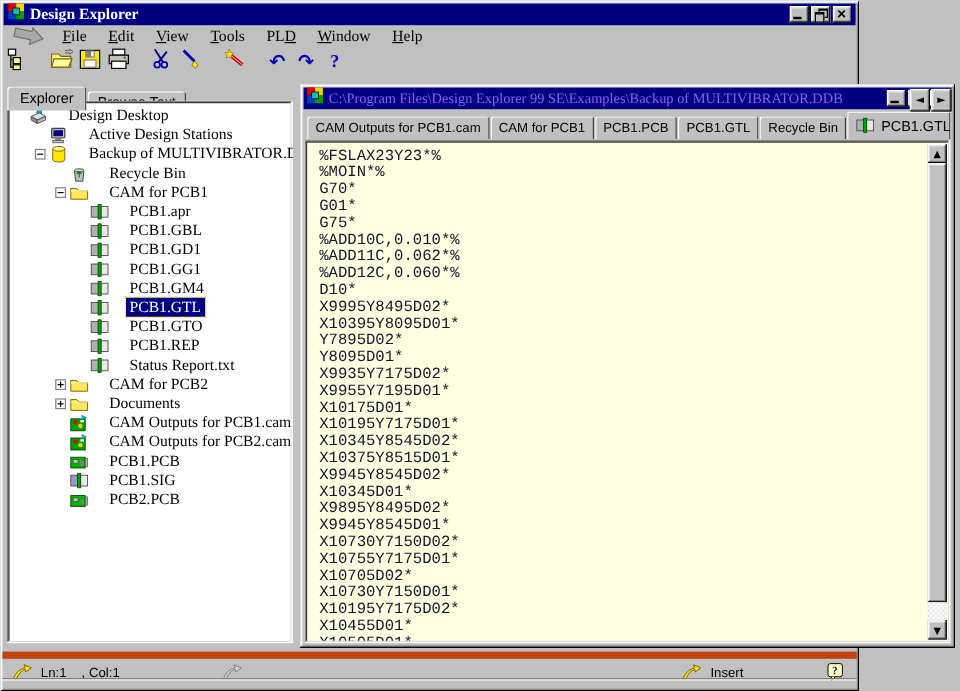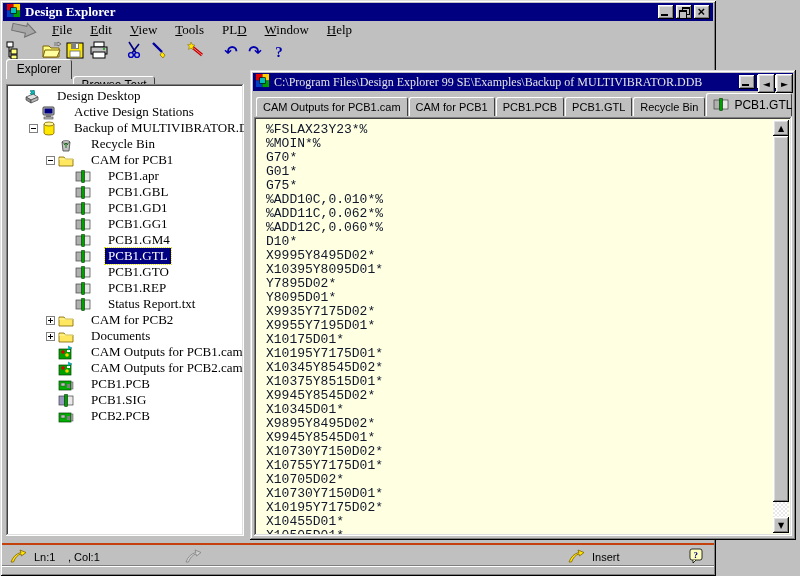--- a/index.html
+++ b/index.html
@@ -52,21 +52,21 @@
   .t-icon { width:18px; height:15px; flex:none; }
   .t-icon svg { width:16px; height:15px; }
   .t-label { font:13px "Liberation Serif",serif; padding:0 3px; margin-left:12px; }
   .tree-row.selected .t-label { background:#000080; color:#fff; outline:1px dotted #e8e800; }
 
   
   .docwin { position:absolute; left:250px; top:70px; width:546px; height:470px; background:#c0c0c0;
             box-shadow: inset -1px -1px 0 #000, inset 1px 1px 0 #dfdfdf, inset -2px -2px 0 #808080, inset 2px 2px 0 #fff; }
   .doc-titlebar { position:absolute; left:3px; top:3px; right:3px; height:18px; background:#000080;
                   display:flex; align-items:center; padding:0 2px; }
-  .doc-titlebar .title { color:#e5e5e5; font:12px "Liberation Serif",serif; margin-left:4px; flex:1;
+  .doc-titlebar .title { color:#8b5cf6; font:12px "Liberation Serif",serif; margin-left:4px; flex:1;
                          white-space:nowrap; overflow:hidden; }
   .doc-tabrow { position:absolute; left:3px; top:22px; right:3px; height:24px; display:flex; align-items:flex-end;
                 padding-left:3px; overflow:hidden; }
   .dtab { height:19px; background:#c0c0c0; font:11px "Liberation Sans",sans-serif;
           display:flex; align-items:center; padding:0 7px; margin-right:1px; white-space:nowrap; flex:none;
           border-top-left-radius:2px; border-top-right-radius:2px;
           box-shadow: inset 1px 1px 0 #fff, inset -1px 0 0 #404040; }
   .dtab.active { height:23px; font:12px "Liberation Sans",sans-serif; max-width:86px; overflow:hidden; }
   .dtab .t-icon { margin-right:3px; }
   .tab-scroll { position:absolute; right:3px; top:4px; display:flex; }
@@ -83,21 +83,21 @@
              background-image: linear-gradient(45deg,#fff 25%,transparent 25%,transparent 75%,#fff 75%),
                                linear-gradient(45deg,#fff 25%,transparent 25%,transparent 75%,#fff 75%);
              background-size:4px 4px; background-position:0 0,2px 2px; }
   .sbtn { position:absolute; left:0; width:16px; height:16px; background:#c0c0c0;
           display:flex; align-items:center; justify-content:center; font:8px "DejaVu Sans",sans-serif;
           box-shadow: inset -1px -1px 0 #000, inset 1px 1px 0 #fff, inset -2px -2px 0 #808080, inset 2px 2px 0 #dfdfdf; }
   .sthumb { position:absolute; left:0; top:16px; width:16px; height:366px; background:#c0c0c0;
             box-shadow: inset -1px -1px 0 #000, inset 1px 1px 0 #fff, inset -2px -2px 0 #808080, inset 2px 2px 0 #dfdfdf; }
 
   
-  .statusbar { position:absolute; left:2px; right:2px; top:543px; height:21px; border-top:2px solid #c2410c;
+  .statusbar { position:absolute; left:2px; right:2px; top:543px; height:21px; border-top:6px solid #c2410c;
                font:11px "Liberation Sans",sans-serif; }
   .statusbar .s-icon { position:absolute; width:18px; height:14px; top:4px; }
   .statusbar .s-text { position:absolute; top:6px; white-space:nowrap; }
   .bottomstrip { position:absolute; left:2px; right:2px; bottom:2px; height:9px; border-top:1px solid #808080;
                  box-shadow: inset 0 1px 0 #fff; }
   .helpbox { position:absolute; right:10px; top:3px; width:15px; height:16px; }
 </style>
 </head>
 <body>
 
@@ -194,21 +194,21 @@
         <span><span class="tb-text">↶</span></span>
       </span>
       <span class="tbtn">
         <span><span class="tb-text">↷</span></span>
       </span>
       <span class="tbtn">
         <span><span class="tb-text" style="font:bold 15px 'Liberation Serif',serif;">?</span></span>
       </span>
     </div>
 
-  <div class="xtab" id="xtab-0" style="left:6px; top:59px; width:66px; z-index:2;">Explorer</div>
+  <div class="xtab" id="xtab-0" style="left:6px; top:72px; width:66px; z-index:2;">Explorer</div>
   <div class="xtab" id="xtab-1" style="left:73px; top:76px; width:82px; height:18px;text-decoration:underline;">Browse Text</div>
 
   <div class="treebox" id="treebox">
       <div class="tree-row">
         <span class="t-spacer" style="width: 2px;"></span>
         <span class="t-slot"></span>
         <span class="t-icon"><svg viewBox="0 0 16 15">
             <path d="M2 8 L9 5 L14 8 L7 11 Z" fill="#dfdfdf" stroke="#404040" stroke-width="0.7"></path>
             <path d="M2 8 L2 11 L7 14 L7 11 Z" fill="#909090" stroke="#404040" stroke-width="0.7"></path>
             <path d="M7 11 L7 14 L14 11 L14 8 Z" fill="#b8b8b8" stroke="#404040" stroke-width="0.7"></path>

